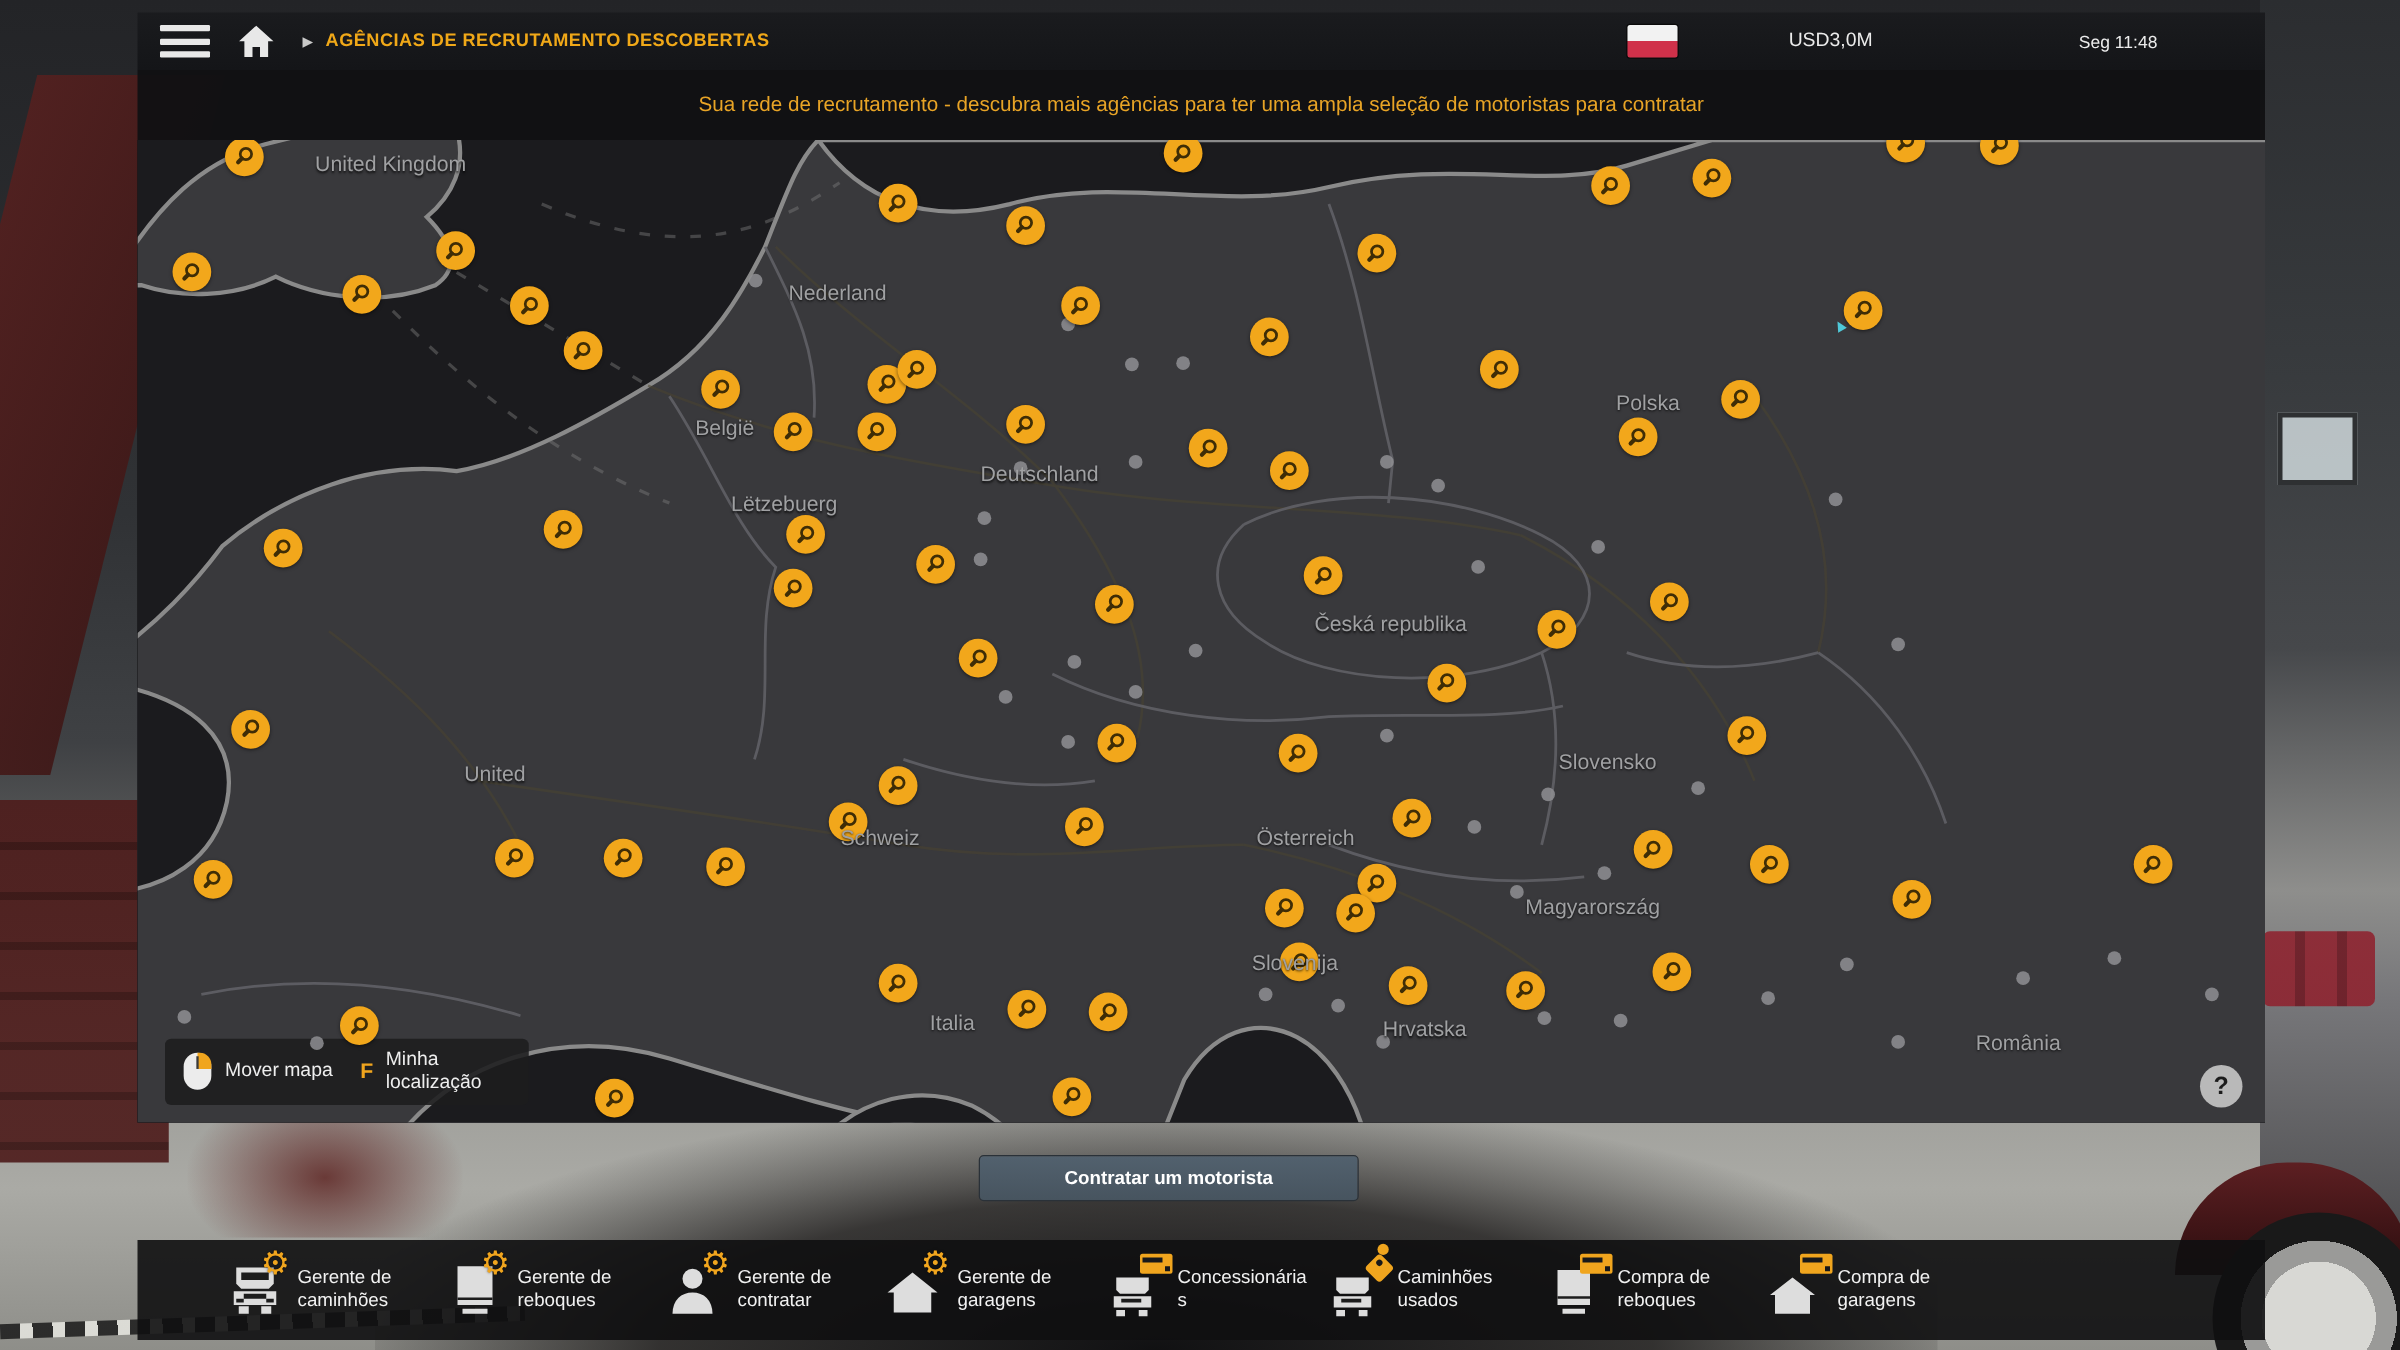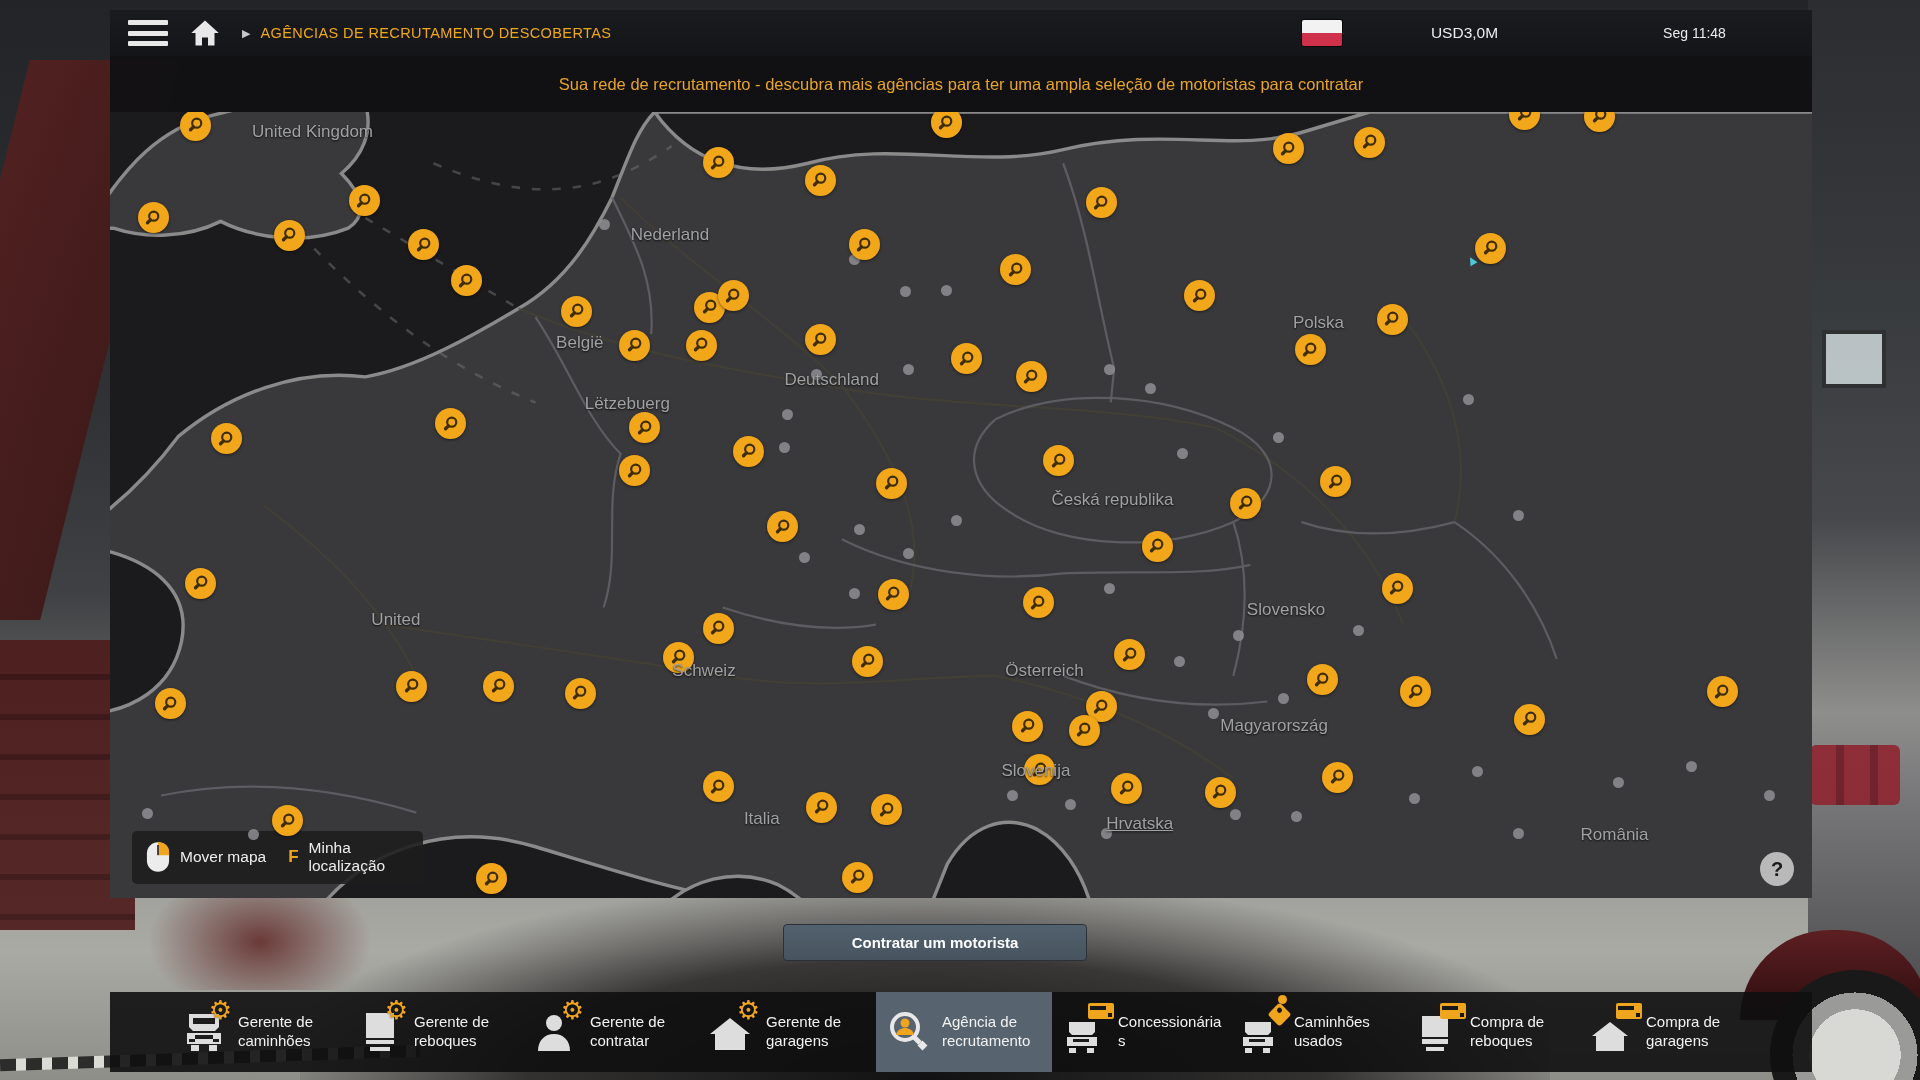--- a/index.html
+++ b/index.html
@@ -29,21 +29,21 @@
   .bg-truck-red { position:absolute; left:150px; bottom:90px; width:220px; height:120px;
     background:radial-gradient(ellipse at 50% 60%, rgba(90,30,28,.8), rgba(0,0,0,0) 72%); }
 
   
   .topbar { position:absolute; left:110px; top:10px; width:1702px; height:46px;
     background:linear-gradient(180deg,#1a1b1e,#141518); display:flex; align-items:center; z-index:30; }
   .hamburger { width:40px; height:26px; margin-left:18px; display:flex; flex-direction:column; justify-content:space-between; cursor:pointer; }
   .hamburger span { display:block; height:5px; background:#e8e8e8; border-radius:1px; }
   .home-btn { margin-left:22px; display:flex; align-items:center; cursor:pointer; }
   .crumb-arrow { color:#c9c9c9; font-size:11px; margin:0 10px 0 22px; }
-  .breadcrumb { color:#f0a818; font-weight:normal; font-size:14.5px; letter-spacing:.4px; }
+  .breadcrumb { color:#f0a818; font-weight:bold; font-size:14.5px; letter-spacing:.4px; }
   .topbar-right { margin-left:auto; display:flex; align-items:center; height:100%;padding-left:35px; }
   .flag { width:40px; height:26px; border-radius:2px;
     background:linear-gradient(180deg,#f2f2f2 0 50%,#d0314a 50% 100%); box-shadow:0 0 0 1px #0a0a0a; }
   .money { color:#ececec; font-size:15.5px; width:245px; text-align:center; }
   .clock { color:#ececec; font-size:14px; width:215px; text-align:center; margin-right:10px; }
 
   
   .panel { position:absolute; left:110px; top:56px; width:1702px; height:842px;
     background:rgba(17,17,19,.96); z-index:20; }
   .subtitle { height:56px; display:flex; align-items:center; justify-content:center;
@@ -657,21 +657,21 @@
       <div class="country-label" style="left: 30.4%; top: 37.1%;">Lëtzebuerg</div>
       <div class="country-label" style="left: 71%; top: 26.9%;">Polska</div>
       <div class="country-label" style="left: 58.9%; top: 49.4%;">Česká republika</div>
       <div class="country-label" style="left: 69.1%; top: 63.4%;">Slovensko</div>
       <div class="country-label" style="left: 16.8%; top: 64.6%;">United</div>
       <div class="country-label" style="left: 34.9%; top: 71.1%;">Schweiz</div>
       <div class="country-label" style="left: 54.9%; top: 71.1%;">Österreich</div>
       <div class="country-label" style="left: 68.4%; top: 78.1%;">Magyarország</div>
       <div class="country-label" style="left: 54.4%; top: 83.8%;">Slovenija</div>
       <div class="country-label" style="left: 38.3%; top: 89.9%;">Italia</div>
-      <div class="country-label" style="left: 60.5%; top: 90.6%; text-decoration: underline;">Hrvatska</div>
+      <div class="country-label" style="left: 60.5%; top: 90.6%;">Hrvatska</div>
       <div class="country-label" style="left: 88.4%; top: 92%; text-align: right;">România</div>
     </div>
 </div>
 
 <div class="hire-btn">Contratar um motorista</div>
 
 <div class="toolbar">
 
   <div class="tab">
     <div class="tab-icon">
@@ -716,32 +716,20 @@
   <div class="tab">
     <div class="tab-icon">
       <svg viewBox="0 0 48 48">
           <path d="M22 10 42 26h-5v16H7V26H2z" fill="#ddd"></path>
         </svg>
       <span class="gear-badge">⚙</span>
     </div>
     <div class="tab-label">Gerente de garagens</div>
   </div>
 
-  <div class="tab active">
-    <div class="tab-icon">
-      <svg viewBox="0 0 48 48">
-          <circle cx="21" cy="19" r="13" fill="none" stroke="#e8e8e8" stroke-width="4"></circle>
-          <circle cx="21" cy="15" r="4.5" fill="#f0a51e"></circle>
-          <path d="M12 27c1-5 5-7 9-7s8 2 9 7z" fill="#f0a51e"></path>
-          <path d="M30 29l6 6" stroke="#e8e8e8" stroke-width="5"></path>
-          <rect x="35" y="34" width="7" height="7" transform="rotate(45 38.5 37.5)" fill="#e8e8e8"></rect>
-        </svg>
-    </div>
-    <div class="tab-label">Agência de recrutamento</div>
-  </div>
 
   <div class="tab">
     <div class="tab-icon">
       <svg viewBox="0 0 48 48">
           <path fill="#ddd" d="M9 14h26v10l-3 3H12l-3-3z"></path>
           <rect x="7" y="29" width="30" height="9" fill="#ddd"></rect>
           <rect x="13" y="31" width="16" height="3" fill="#1c1c1c"></rect>
           <rect x="9" y="40" width="7" height="5" fill="#ddd"></rect>
           <rect x="27" y="40" width="7" height="5" fill="#ddd"></rect>
         </svg>

